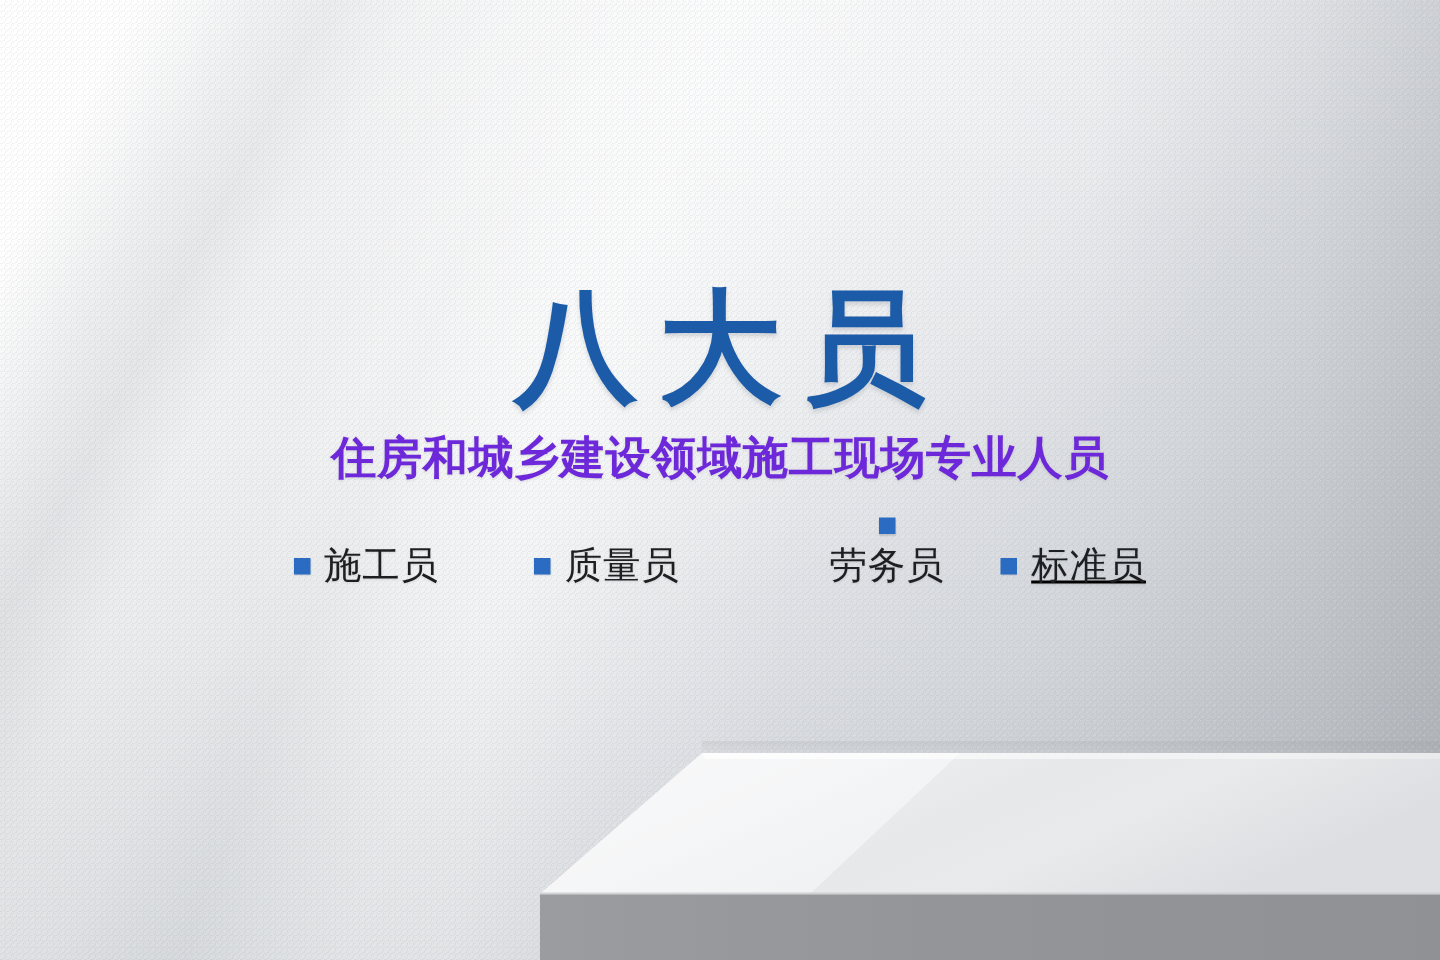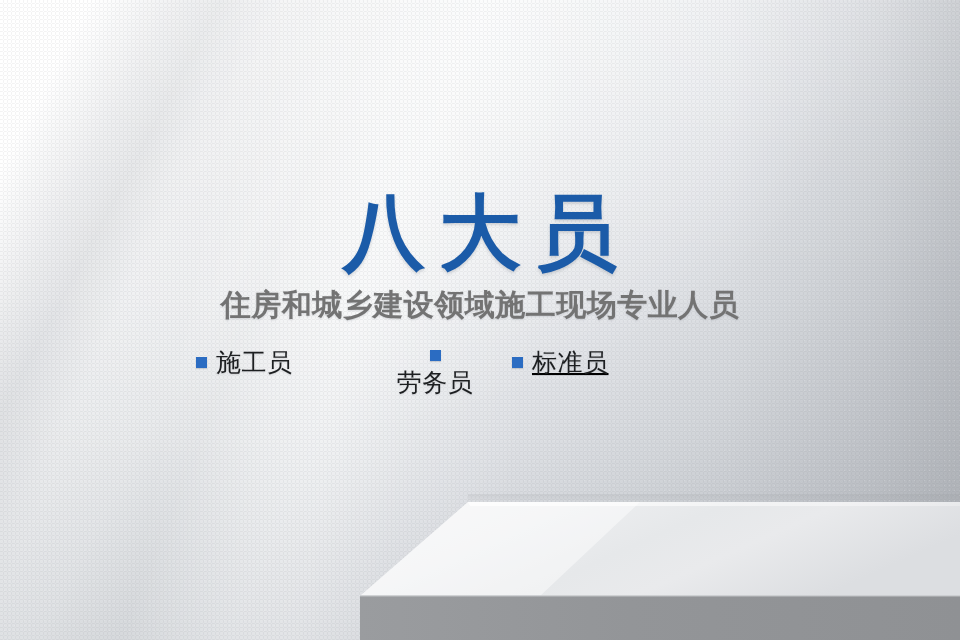--- a/index.html
+++ b/index.html
@@ -166,35 +166,35 @@
   .sub-title {
     position: absolute;
     left: 0;
     right: 0;
     top: 285px;
     text-align: center;
     font-family: "Liberation Sans", "DejaVu Sans", sans-serif;
     font-size: 30px;
     font-weight: 600;
     letter-spacing: 0.5px;
-    color: #737373;
+    color: #6d28d9;
     text-shadow: 0 1px 2px rgba(110,116,126,0.22);
     white-space: nowrap;
   }
 
   .roles {
     position: absolute;
     left: 196px;
     top: 350px;
     width: 620px;
   }
 
   .role-row {
     display: flex;
-    align-items: flex-start;
+    align-items: flex-end;
     height: 40px;
   }
 
   .role-item {
     display: flex;
     align-items: center;
     gap: 9px;
     box-sizing: border-box;
   }
 
@@ -280,20 +280,24 @@
 
     <div class="sub-title">住房和城乡建设领域施工现场专业人员</div>
 
     <div class="roles">
 
       <div class="role-row">
         <div class="role-item col-0">
           <span class="bullet"></span>
           <span class="role-label">施工员</span>
         </div>
+        <div class="role-item col-1">
+          <span class="bullet"></span>
+          <span class="role-label">质量员</span>
+        </div>
         <div class="role-item col-2">
           <span class="bullet"></span>
           <span class="role-label">劳务员</span>
         </div>
         <div class="role-item col-3">
           <span class="bullet"></span>
           <span class="role-label">标准员</span>
         </div>
       </div>
 

